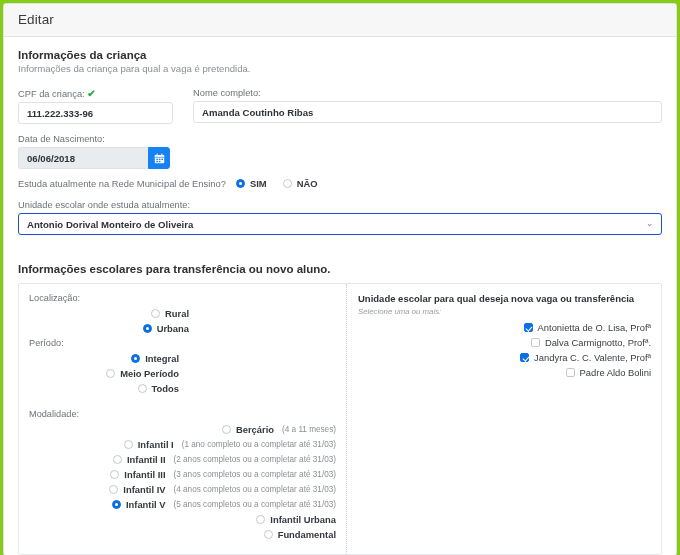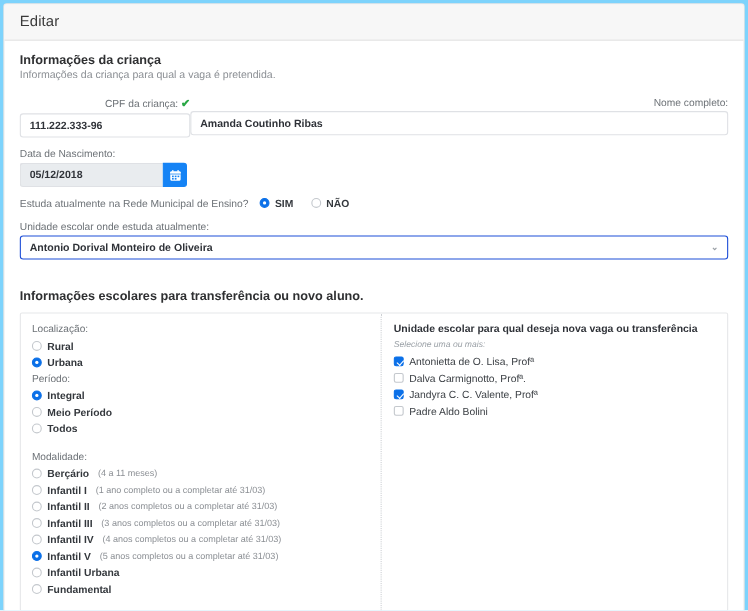--- a/index.html
+++ b/index.html
@@ -7,21 +7,21 @@
   html, body {
     margin: 0; padding: 0;
     width: 680px; height: 555px;
     background: #ffffff;
     font-family: "Liberation Sans", sans-serif;
     -webkit-font-smoothing: antialiased;
   }
   .page {
     position: relative;
     width: 680px; height: 555px;
-    background: #7dd3fc;
+    background: #84cc16;
     overflow: hidden;
   }
   .card {
     position: absolute;
     left: 3px; top: 3px;
     width: 674px;
     background: #ffffff;
     border: 1px solid #e3e3e3;
     border-radius: 3px;
   }
@@ -52,21 +52,21 @@
   }
 
   .field-label {
     font-size: 9.3px;
     color: #6d7277;
     margin-bottom: 3px;
     display: block;
   }
   .check-ok { color: #29a745; font-size: 10px; font-weight: bold; }
 
-  .row { display: flex; gap: 0; text-align: right; }
+  .row { display: flex; gap: 20px; }
 
   .input {
     height: 22px;
     border: 1px solid #dfe1e5;
     border-radius: 3px;
     background: #ffffff;
     font-size: 9.6px;
     font-weight: bold;
     color: #2f3238;
     padding: 0 8px;
@@ -105,20 +105,21 @@
     font-size: 9.4px;
     color: #6d7277;
   }
 
   
   .radio, .cbox {
     display: inline-flex;
     align-items: center;
     gap: 5px;
     cursor: pointer;
+    justify-content: flex-end;
   }
   .dot {
     width: 9px; height: 9px;
     border-radius: 50%;
     border: 1px solid #c4c8cd;
     background: #fff;
     flex: 0 0 auto;
     position: relative;
   }
   .dot.on {
@@ -240,21 +241,21 @@
           </div>
           <div class="col-nome">
             <span class="field-label">Nome completo:</span>
             <div class="input" title="Nome completo">Amanda Coutinho Ribas</div>
           </div>
         </div>
 
         <div style="margin-top:10px;">
           <span class="field-label">Data de Nascimento:</span>
           <div class="date-wrap">
-            <div class="input readonly" title="dd/mm/aaaa">05/12/2018</div>
+            <div class="input readonly" title="dd/mm/aaaa">06/06/2018</div>
             <div class="cal-btn">
               <svg width="11" height="11" viewBox="0 0 14 14" aria-hidden="true">
                 <rect x="1" y="2.4" width="12" height="10.6" rx="1.2" fill="#ffffff"></rect>
                 <rect x="1" y="2.4" width="12" height="3.1" rx="1.2" fill="#ffffff"></rect>
                 <rect x="1" y="4.9" width="12" height="0.9" fill="#1583f5"></rect>
                 <rect x="3.2" y="0.6" width="1.5" height="3" rx="0.6" fill="#ffffff"></rect>
                 <rect x="9.3" y="0.6" width="1.5" height="3" rx="0.6" fill="#ffffff"></rect>
                 <rect x="3" y="7.2" width="2" height="1.8" fill="#1583f5"></rect>
                 <rect x="6.2" y="7.2" width="2" height="1.8" fill="#1583f5"></rect>
                 <rect x="9.4" y="7.2" width="2" height="1.8" fill="#1583f5"></rect>

